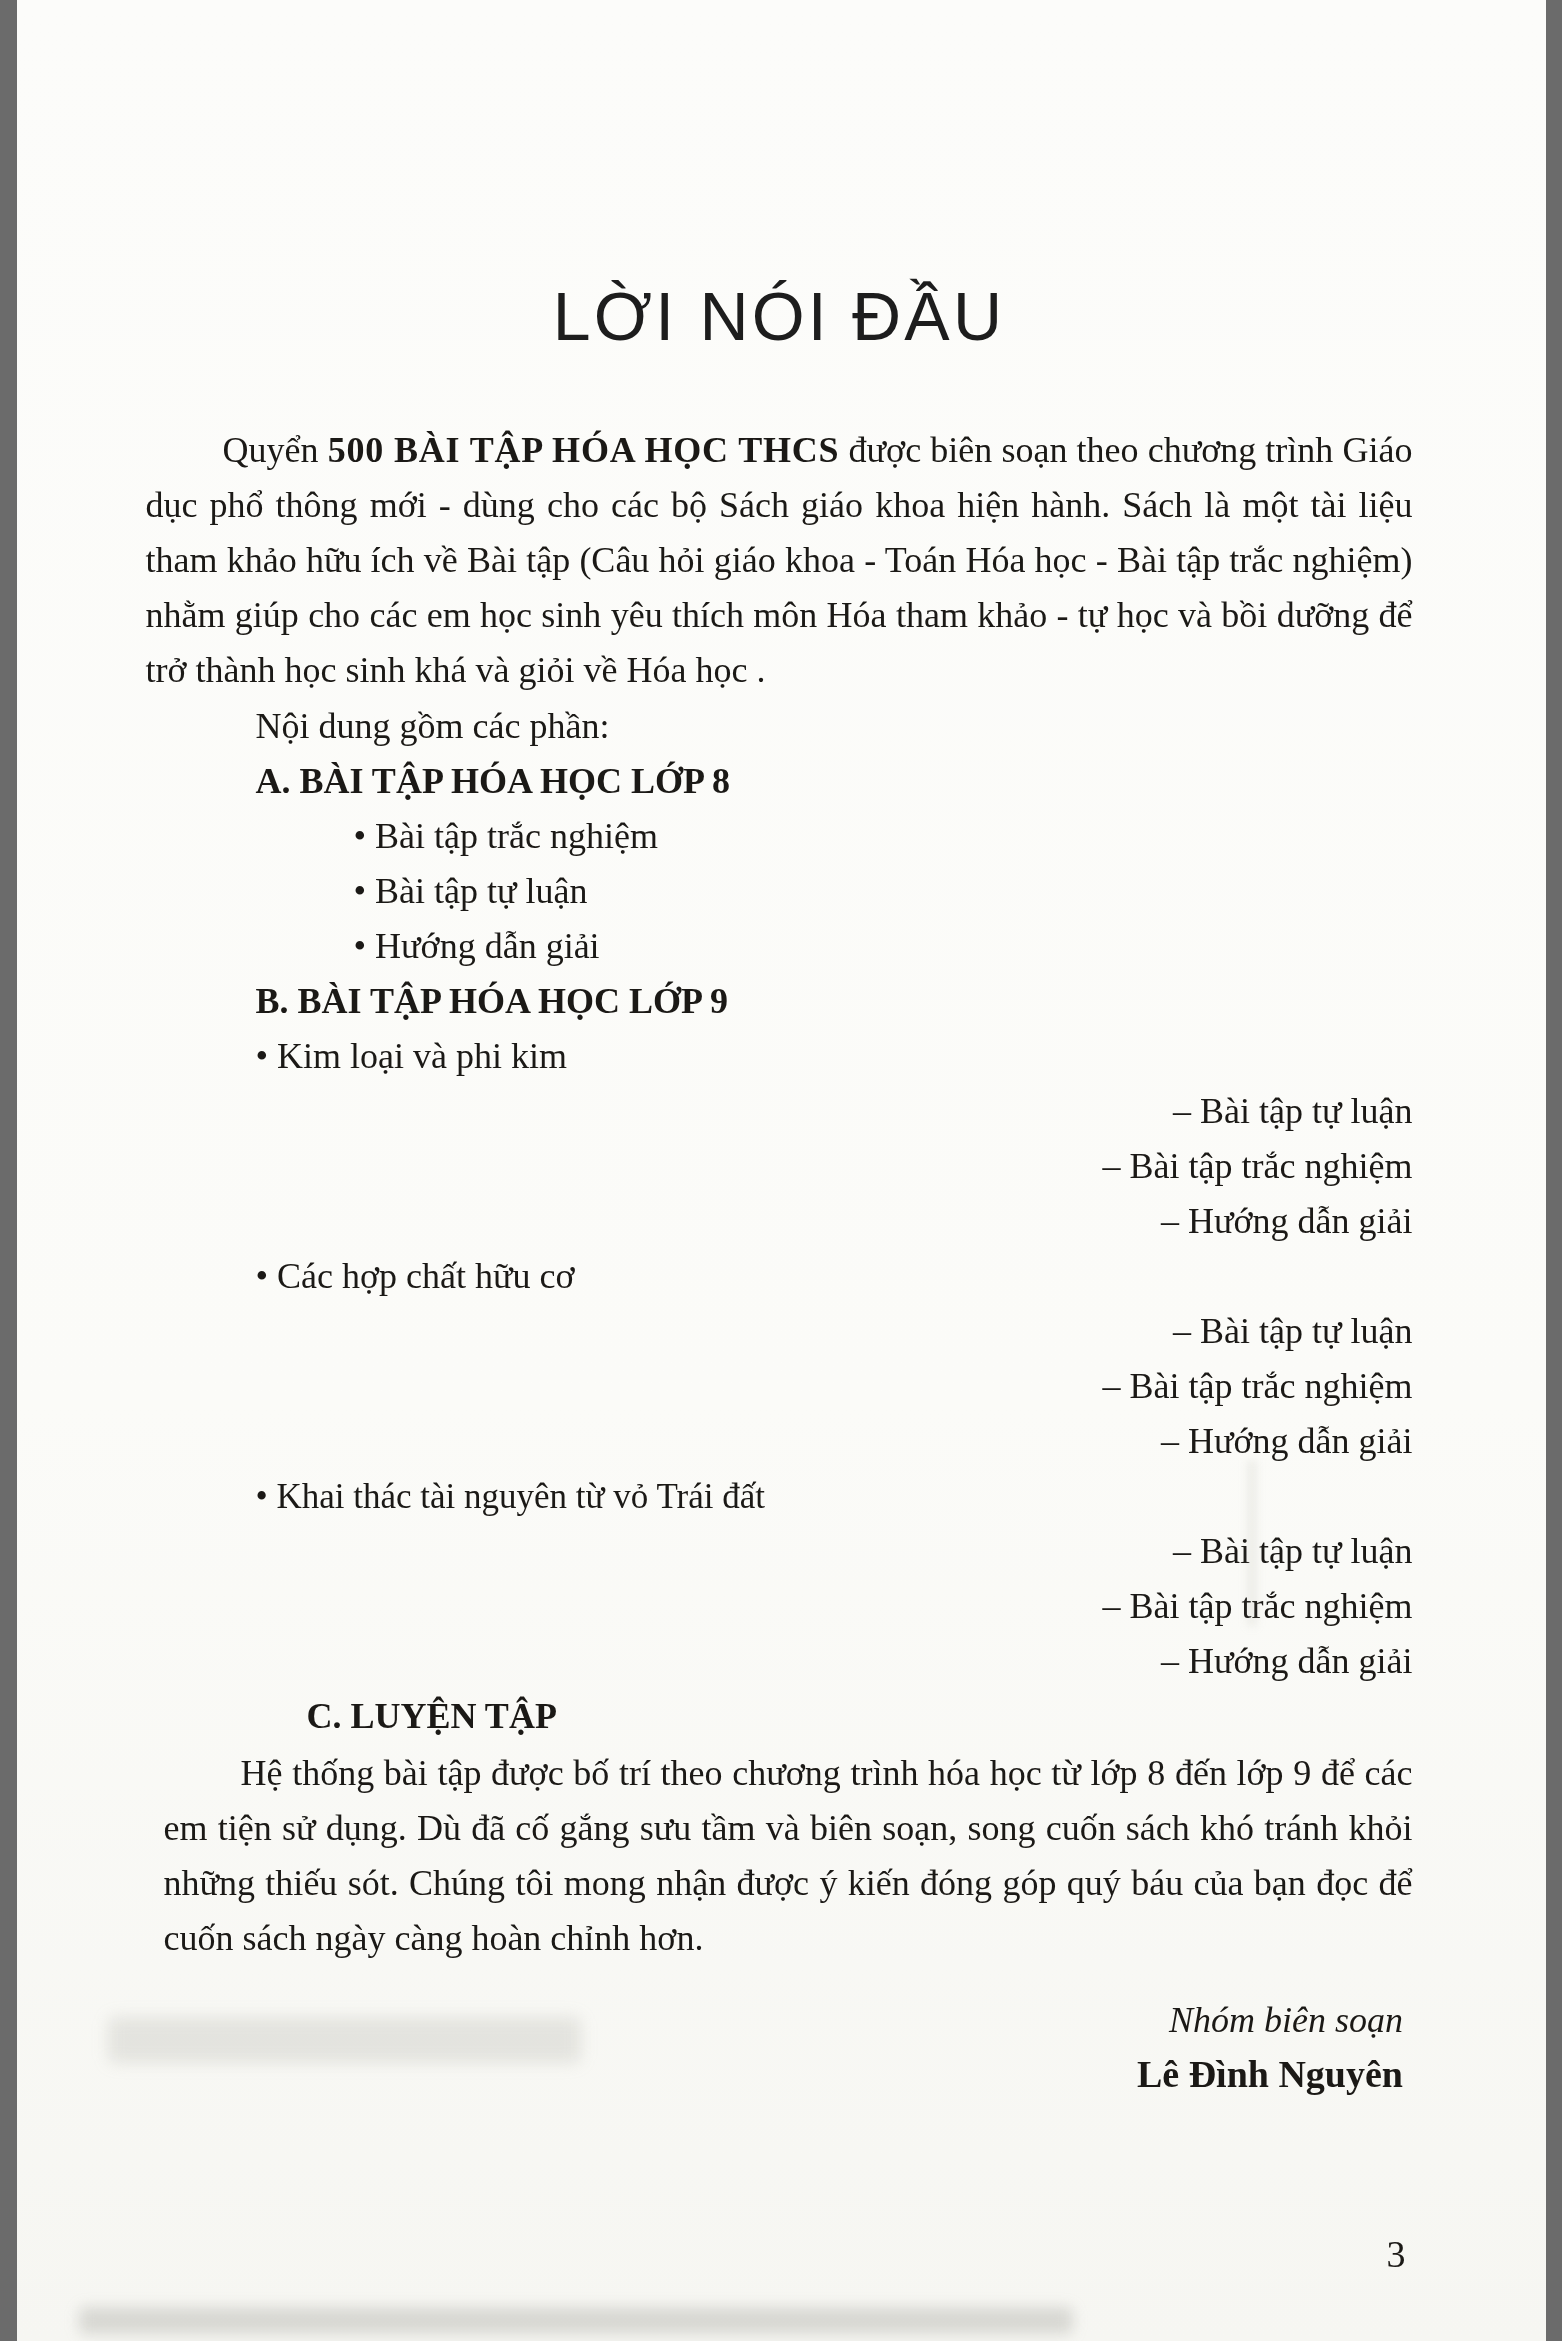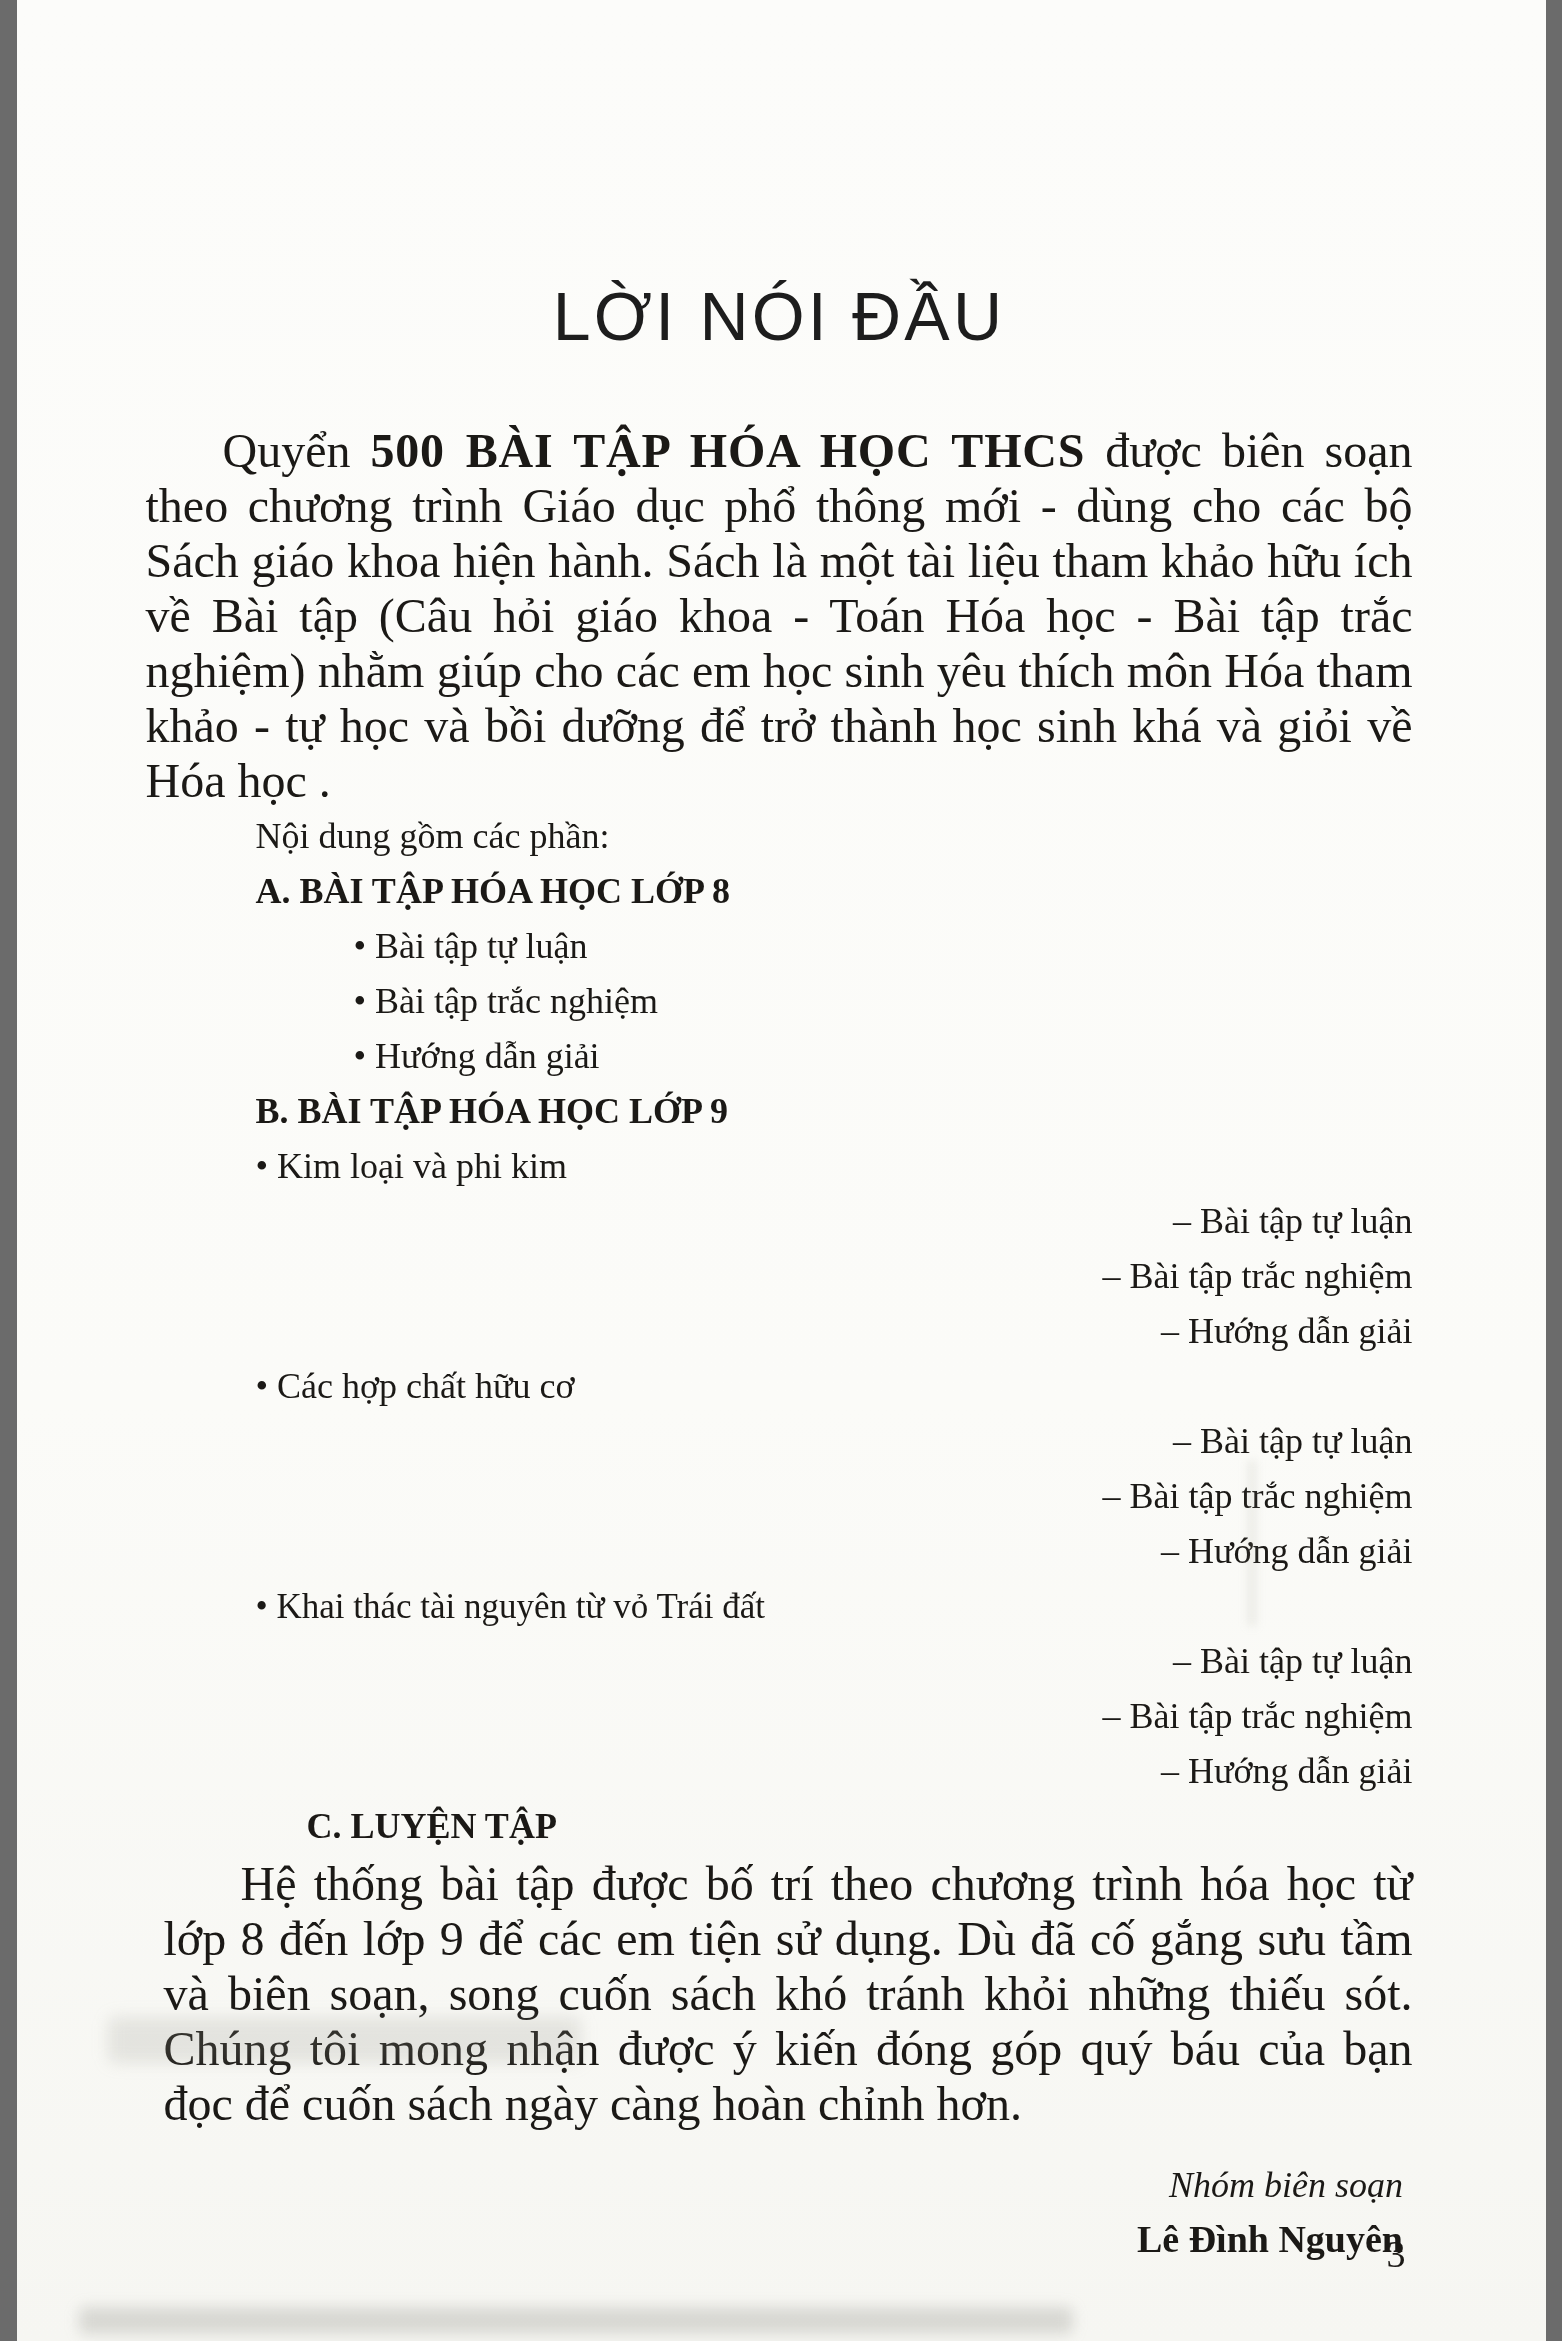--- a/index.html
+++ b/index.html
@@ -28,21 +28,21 @@
     margin-bottom: 73px;
     text-align: center;
     font-family: "Liberation Sans", sans-serif;
     font-weight: 400;
     font-size: 68px;
     letter-spacing: 3.2px;
     color: #1d1d1d;
     line-height: 1;
   }
   .para {
-    font-size: 48px;
+    font-size: 36px;
     line-height: 55px;
     text-align: justify;
     text-indent: 77px;
     margin: 0;
   }
   .para .book-title {
     font-weight: 700;
     letter-spacing: 0.8px;
   }
   .toc {
@@ -121,22 +121,22 @@
 
   <div class="content">
 
     <h1 class="doc-title">LỜI NÓI ĐẦU</h1>
 
     <p class="para"><span>Quyển </span><span class="book-title">500 BÀI TẬP HÓA HỌC THCS</span><span> được biên soạn theo chương trình Giáo dục phổ thông mới - dùng cho các bộ Sách giáo khoa hiện hành. Sách là một tài liệu tham khảo hữu ích về Bài tập (Câu hỏi giáo khoa - Toán Hóa học - Bài tập trắc nghiệm) nhằm giúp cho các em học sinh yêu thích môn Hóa tham khảo - tự học và bồi dưỡng để trở thành học sinh khá và giỏi về Hóa học .</span></p>
 
     <div class="toc">
       <div class="toc-line lvl1">Nội dung gồm các phần:</div>
       <div class="toc-line lvl1 bold">A. BÀI TẬP HÓA HỌC LỚP 8</div>
+      <div class="toc-line lvl2">• Bài tập trắc nghiệm</div>
       <div class="toc-line lvl2">• Bài tập tự luận</div>
-      <div class="toc-line lvl2">• Bài tập trắc nghiệm</div>
       <div class="toc-line lvl2">• Hướng dẫn giải</div>
       <div class="toc-line lvl1 bold">B. BÀI TẬP HÓA HỌC LỚP 9</div>
       <div class="toc-line lvl1">• Kim loại và phi kim</div>
       <div class="toc-line lvl2d">– Bài tập tự luận</div>
       <div class="toc-line lvl2d">– Bài tập trắc nghiệm</div>
       <div class="toc-line lvl2d">– Hướng dẫn giải</div>
       <div class="toc-line lvl1">• Các hợp chất hữu cơ</div>
       <div class="toc-line lvl2d">– Bài tập tự luận</div>
       <div class="toc-line lvl2d">– Bài tập trắc nghiệm</div>
       <div class="toc-line lvl2d">– Hướng dẫn giải</div>

